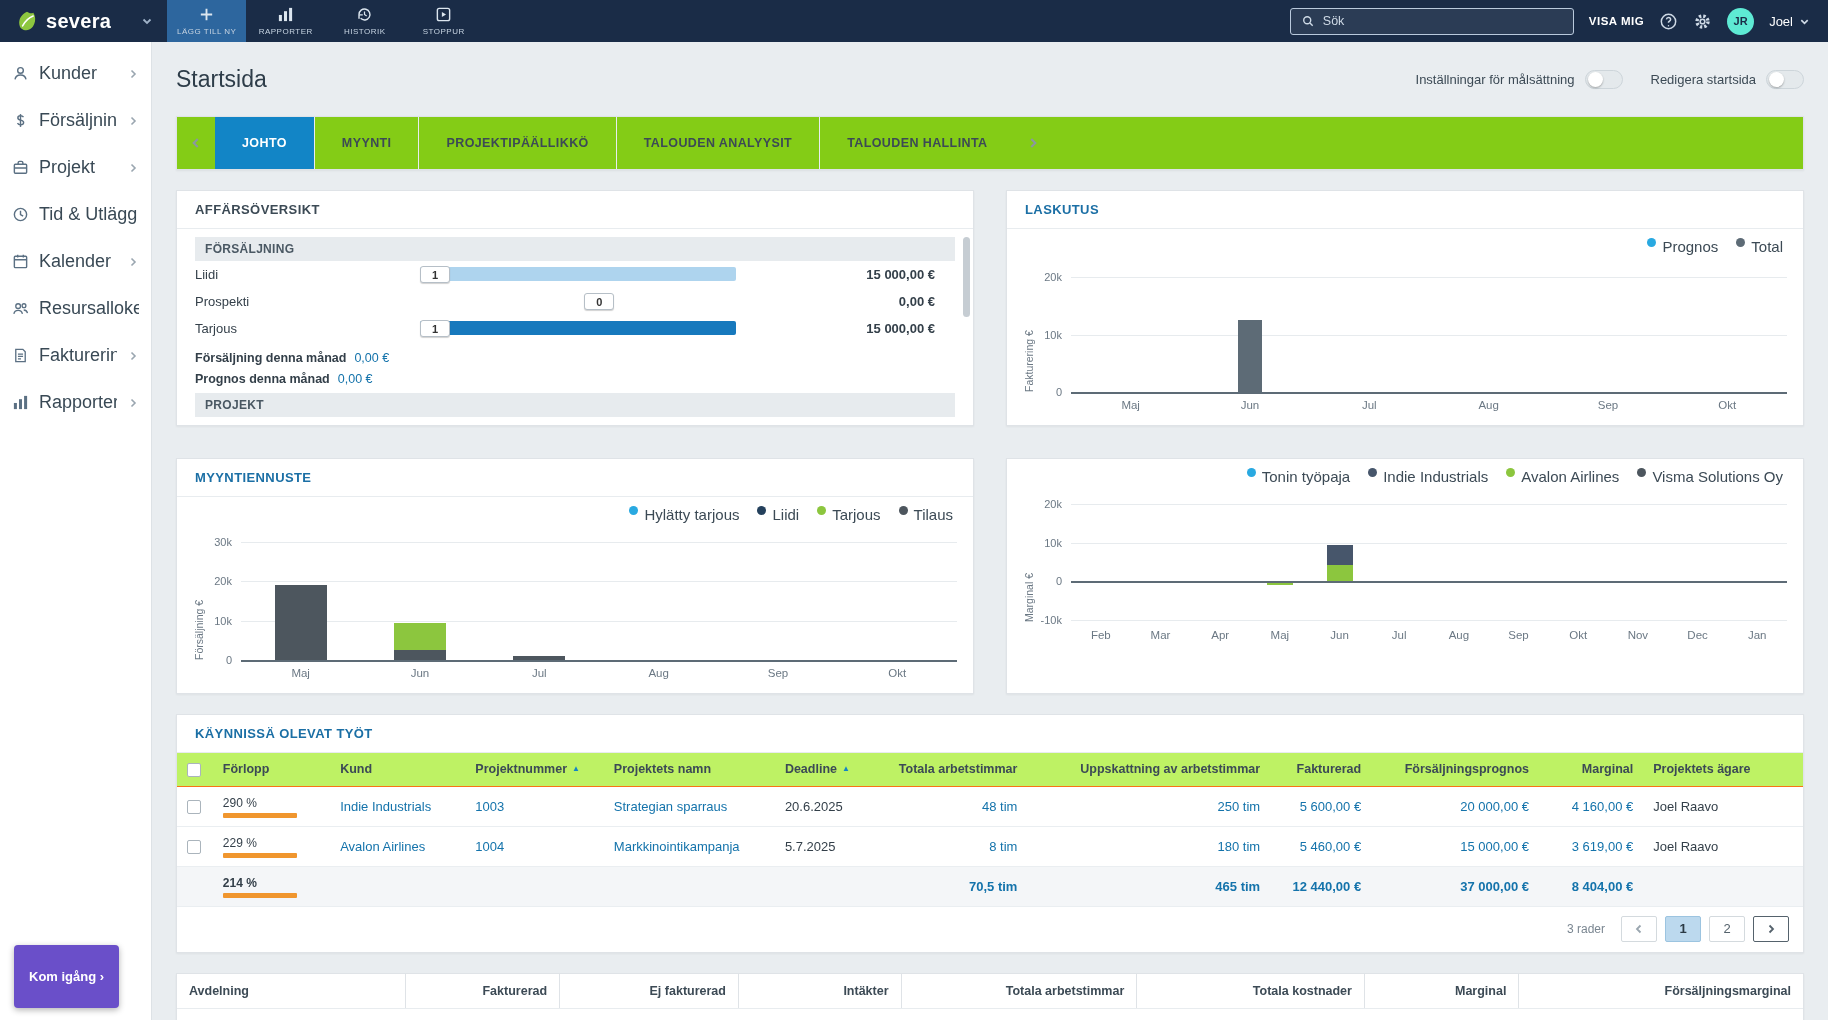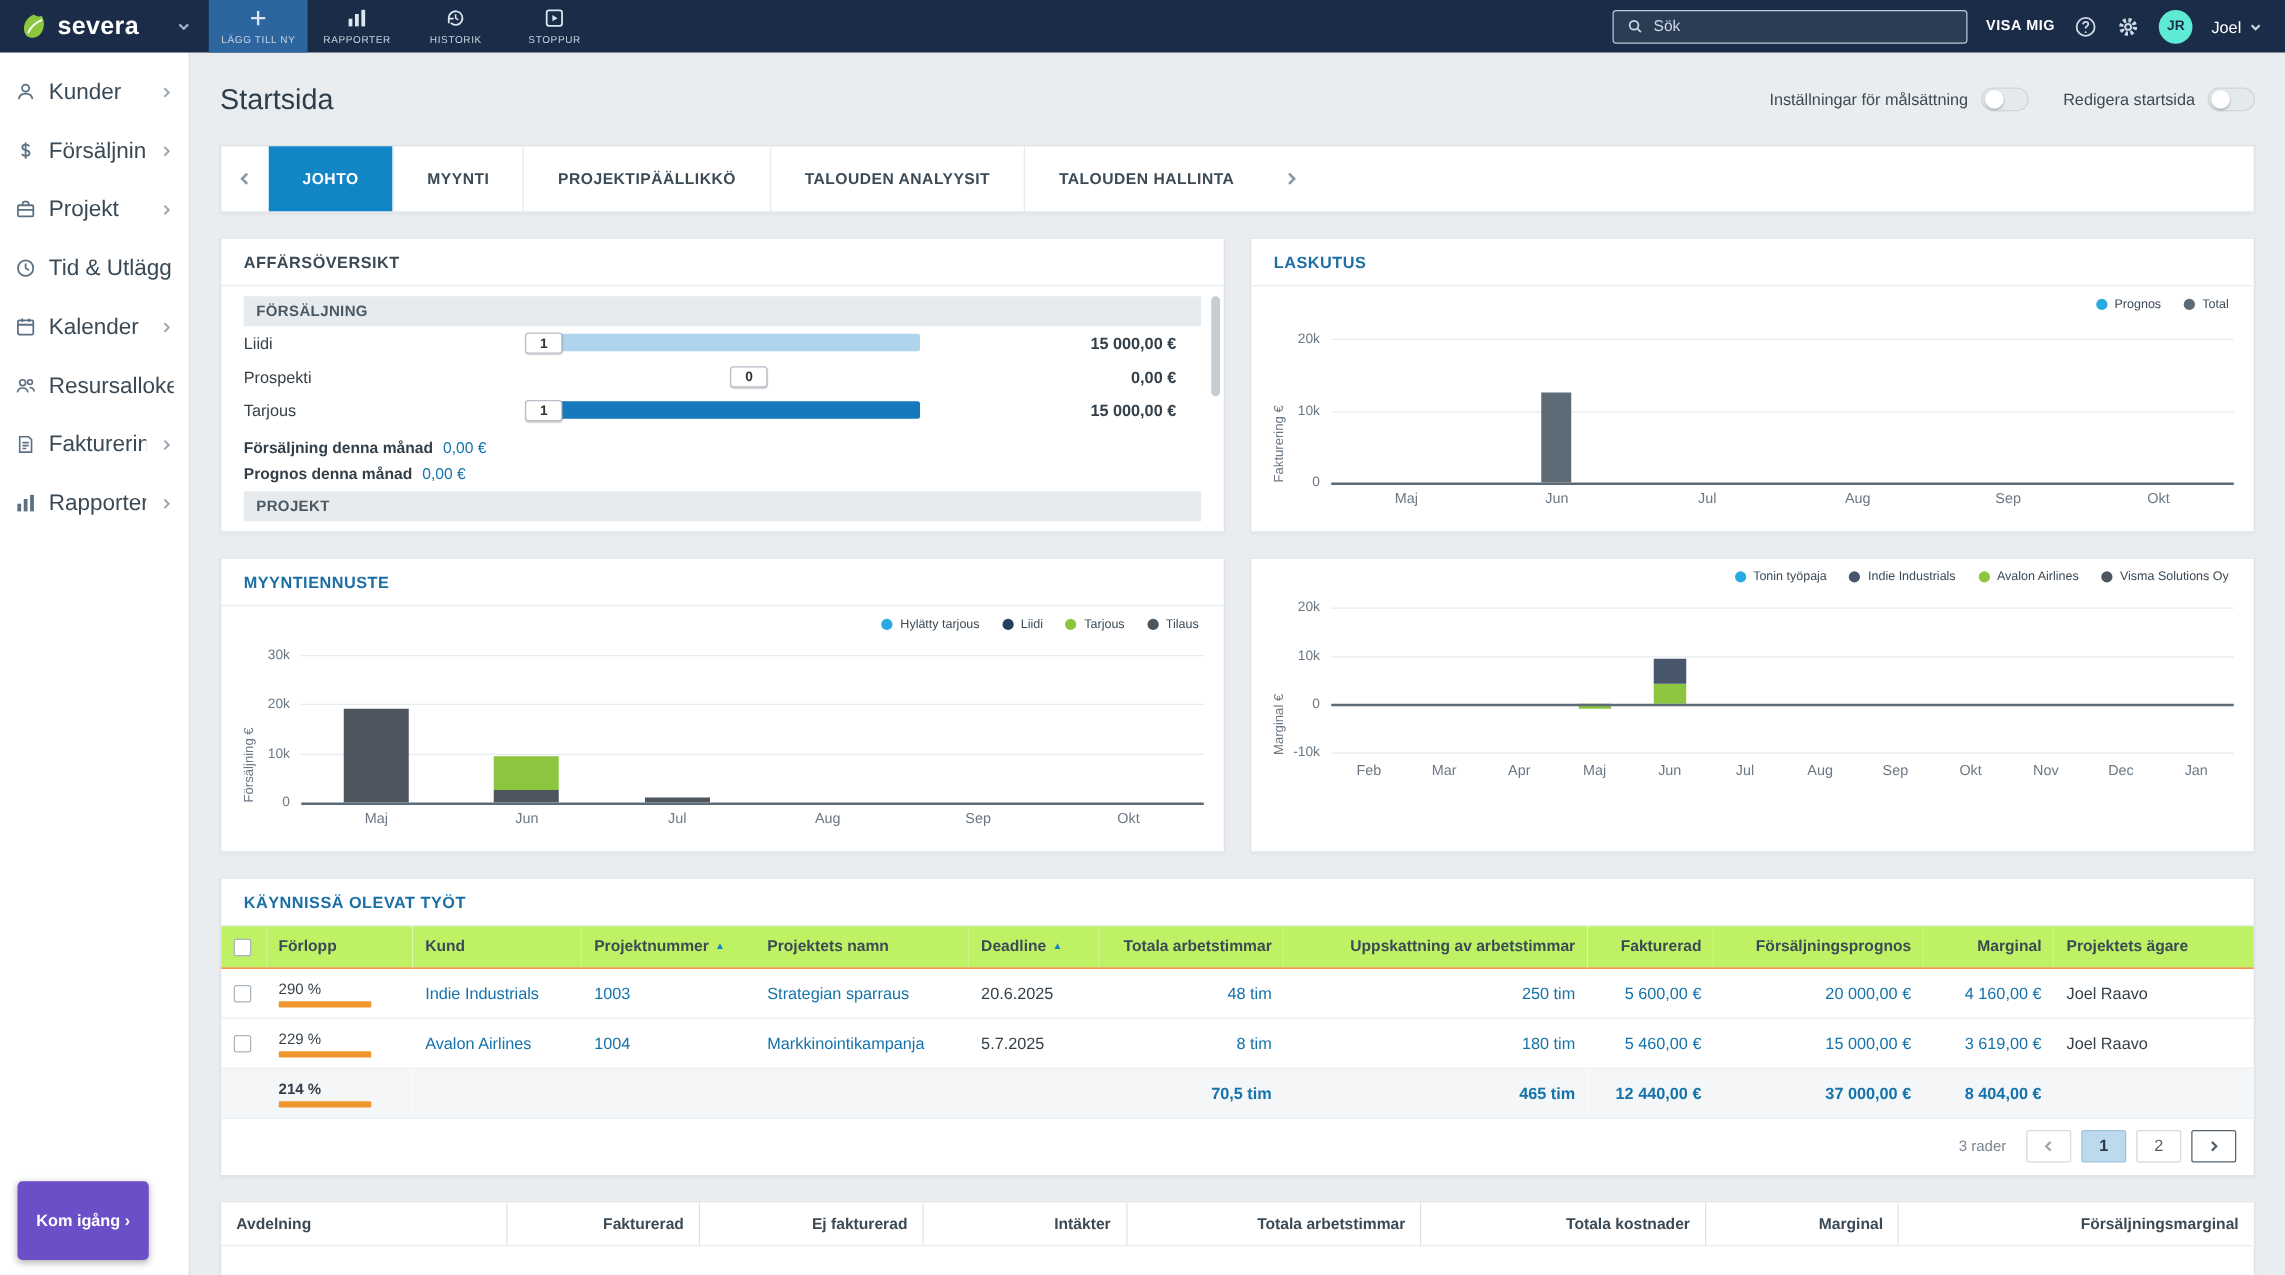--- a/index.html
+++ b/index.html
@@ -41,27 +41,27 @@
   
   .content { position:absolute; left:152px; top:42px; right:0; bottom:0; overflow:hidden; padding:0 24px; }
   .page-head { height:74px; display:flex; align-items:center; justify-content:space-between; }
   .page-title { font-size:23px; font-weight:400; color:#2e3d49; }
   .toggles { display:flex; align-items:center; gap:28px; }
   .toggle-group { display:flex; align-items:center; gap:10px; cursor:pointer; }
   .tg-label { font-size:13px; color:#3c4a55; }
   .switch { width:38px; height:19px; border-radius:10px; background:#e4e9ec; border:1px solid #cdd5da; position:relative; flex-shrink:0; }
   .knob { width:15px; height:15px; border-radius:50%; background:#fff; position:absolute; top:1px; left:2px; box-shadow:0 1px 2px rgba(0,0,0,.3); }
 
-  .tabsbar { background:#ffffff; border:1px solid #dfe3e7; box-shadow:0 1px 2px rgba(0,0,0,.06); height:54px; display:flex; align-items:stretch; margin-bottom:20px; }
+  .tabsbar { background:#84cc16; border:1px solid #dfe3e7; box-shadow:0 1px 2px rgba(0,0,0,.06); height:54px; display:flex; align-items:stretch; margin-bottom:20px; }
   .tab-arrow { width:38px; display:flex; align-items:center; justify-content:center; color:#8b97a1; cursor:pointer; }
   .tab-arrow svg { width:14px; height:14px; }
   .tab { display:flex; align-items:center; padding:0 27px; font-size:12.5px; font-weight:bold; letter-spacing:.4px; color:#3c4a55; border-left:1px solid #e8ecef; cursor:pointer; white-space:nowrap; }
   .tab.active { background:#1285c6; color:#fff; border-left:none; }
 
-  .grid2 { display:grid; grid-template-columns:1fr 1fr; gap:20px; margin-bottom:20px; }
+  .grid2 { display:grid; grid-template-columns:1fr 1fr; gap:32px; margin-bottom:20px; }
   .card { background:#fff; border:1px solid #dfe3e7; box-shadow:0 1px 2px rgba(0,0,0,.05); }
   .card-title { padding:11px 18px; font-size:13px; font-weight:bold; letter-spacing:.4px; border-bottom:1px solid #e8ecef; white-space:nowrap; }
   .title-blue { color:#1b6fa5; }
   .title-dark { color:#3c4a55; }
   .h236 { height:236px; overflow:hidden; }
 
   
   .aff-body { padding:8px 18px 0; position:relative; }
   .section-bar { background:#e7ebee; color:#4a5863; font-weight:bold; font-size:12px; padding:5px 10px; letter-spacing:.3px; }
   .funnel-row { display:flex; align-items:center; height:27px; }
@@ -72,21 +72,21 @@
   .f-value { margin-left:auto; font-size:13px; font-weight:bold; color:#333f49; padding-right:20px; }
   .f-summaries { padding:5px 0 4px; }
   .f-summary { display:flex; gap:8px; align-items:center; height:21px; font-size:12.5px; }
   .fs-label { font-weight:bold; color:#333f49; }
   .fs-value { color:#1473ab; cursor:pointer; }
   .vscroll { position:absolute; right:3px; top:8px; width:7px; height:80px; background:#c6cdd3; border-radius:4px; cursor:pointer; }
 
   
   .chart-body { padding:2px 16px 6px; }
   .legend { display:flex; justify-content:flex-end; gap:18px; padding:7px 4px 11px; }
-  .lg-item { display:flex; align-items:center; gap:6px; font-size:10px; color:#3c4a55; }
+  .lg-item { display:flex; align-items:flex-start; gap:6px; font-size:15px; color:#3c4a55; }
   .lg-dot { width:9px; height:9px; border-radius:50%; flex-shrink:0; }
   .plot-row { display:flex; }
   .ygutter { width:48px; position:relative; flex-shrink:0; }
   .axis-label { position:absolute; left:0; top:0; height:100%; writing-mode:vertical-rl; transform:rotate(180deg); display:flex; align-items:center; font-size:10.5px; color:#6b7884; }
   .ytick { position:absolute; right:9px; font-size:11px; color:#6b7884; transform:translateY(-50%); }
   .plot { flex:1; position:relative; height:126px; }
   .grid { position:absolute; left:0; right:0; height:1px; background:#e7ebee; z-index:1; }
   .grid.zero { background:#5d6b76; height:2px; z-index:3; }
   .cols { position:absolute; inset:0; display:flex; z-index:2; }
   .ccol { flex:1; position:relative; }

